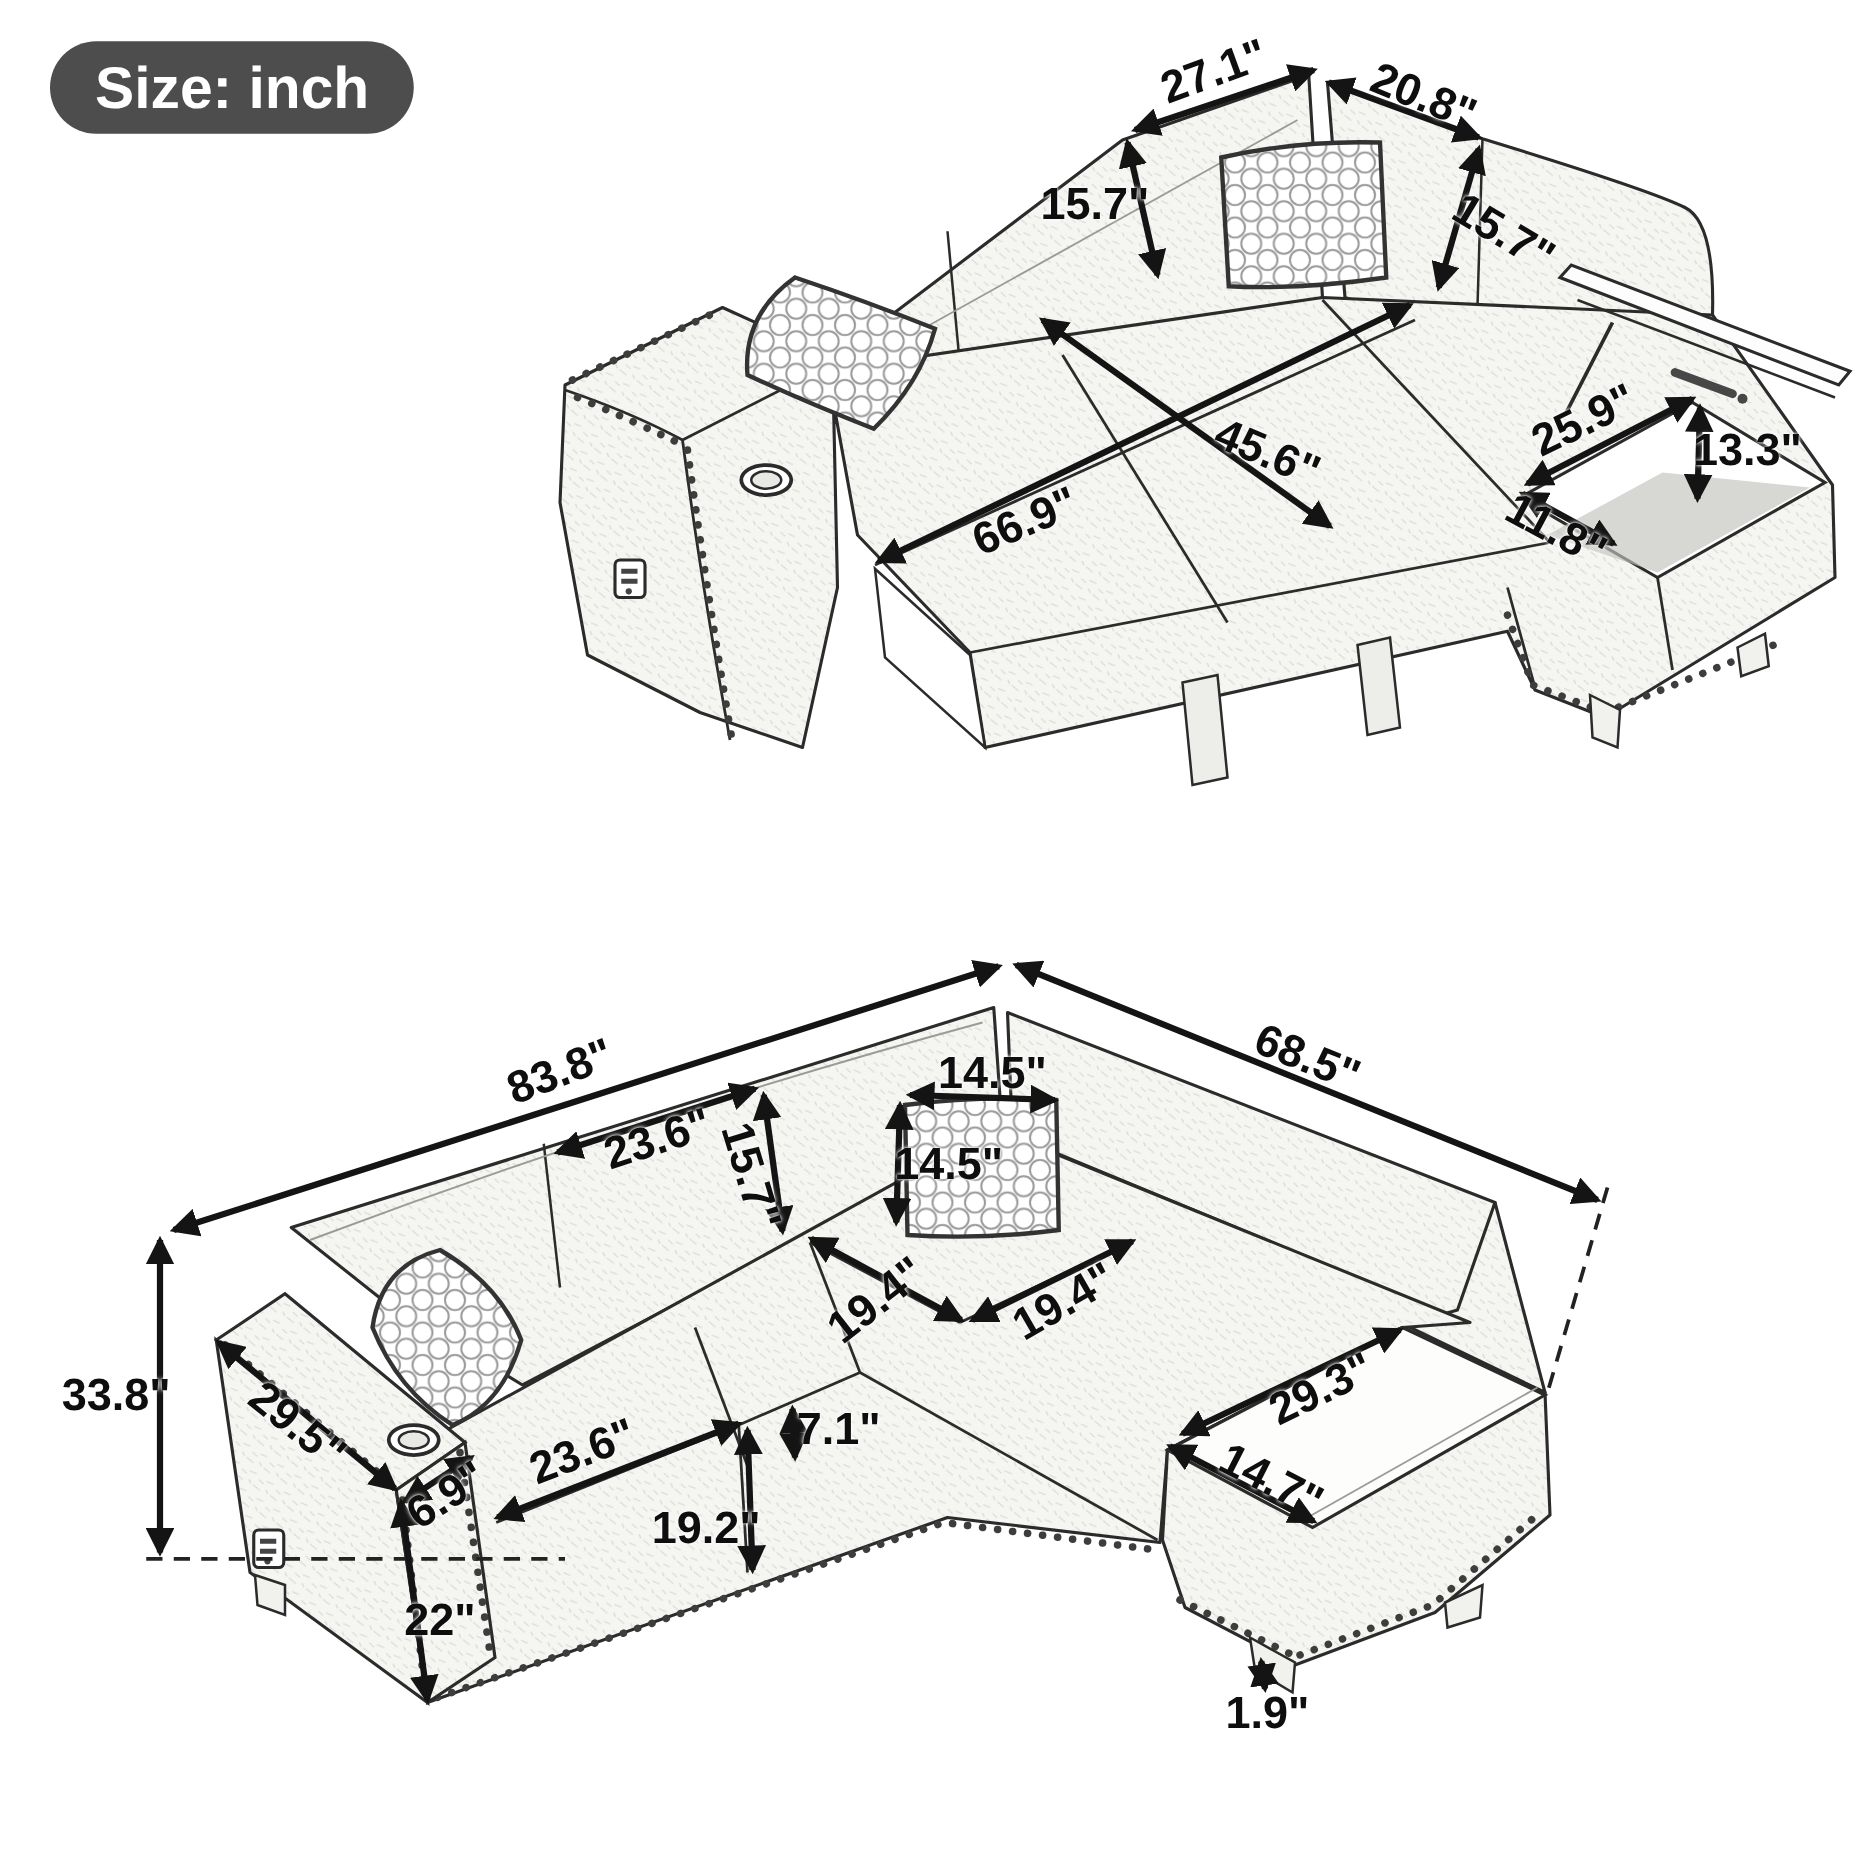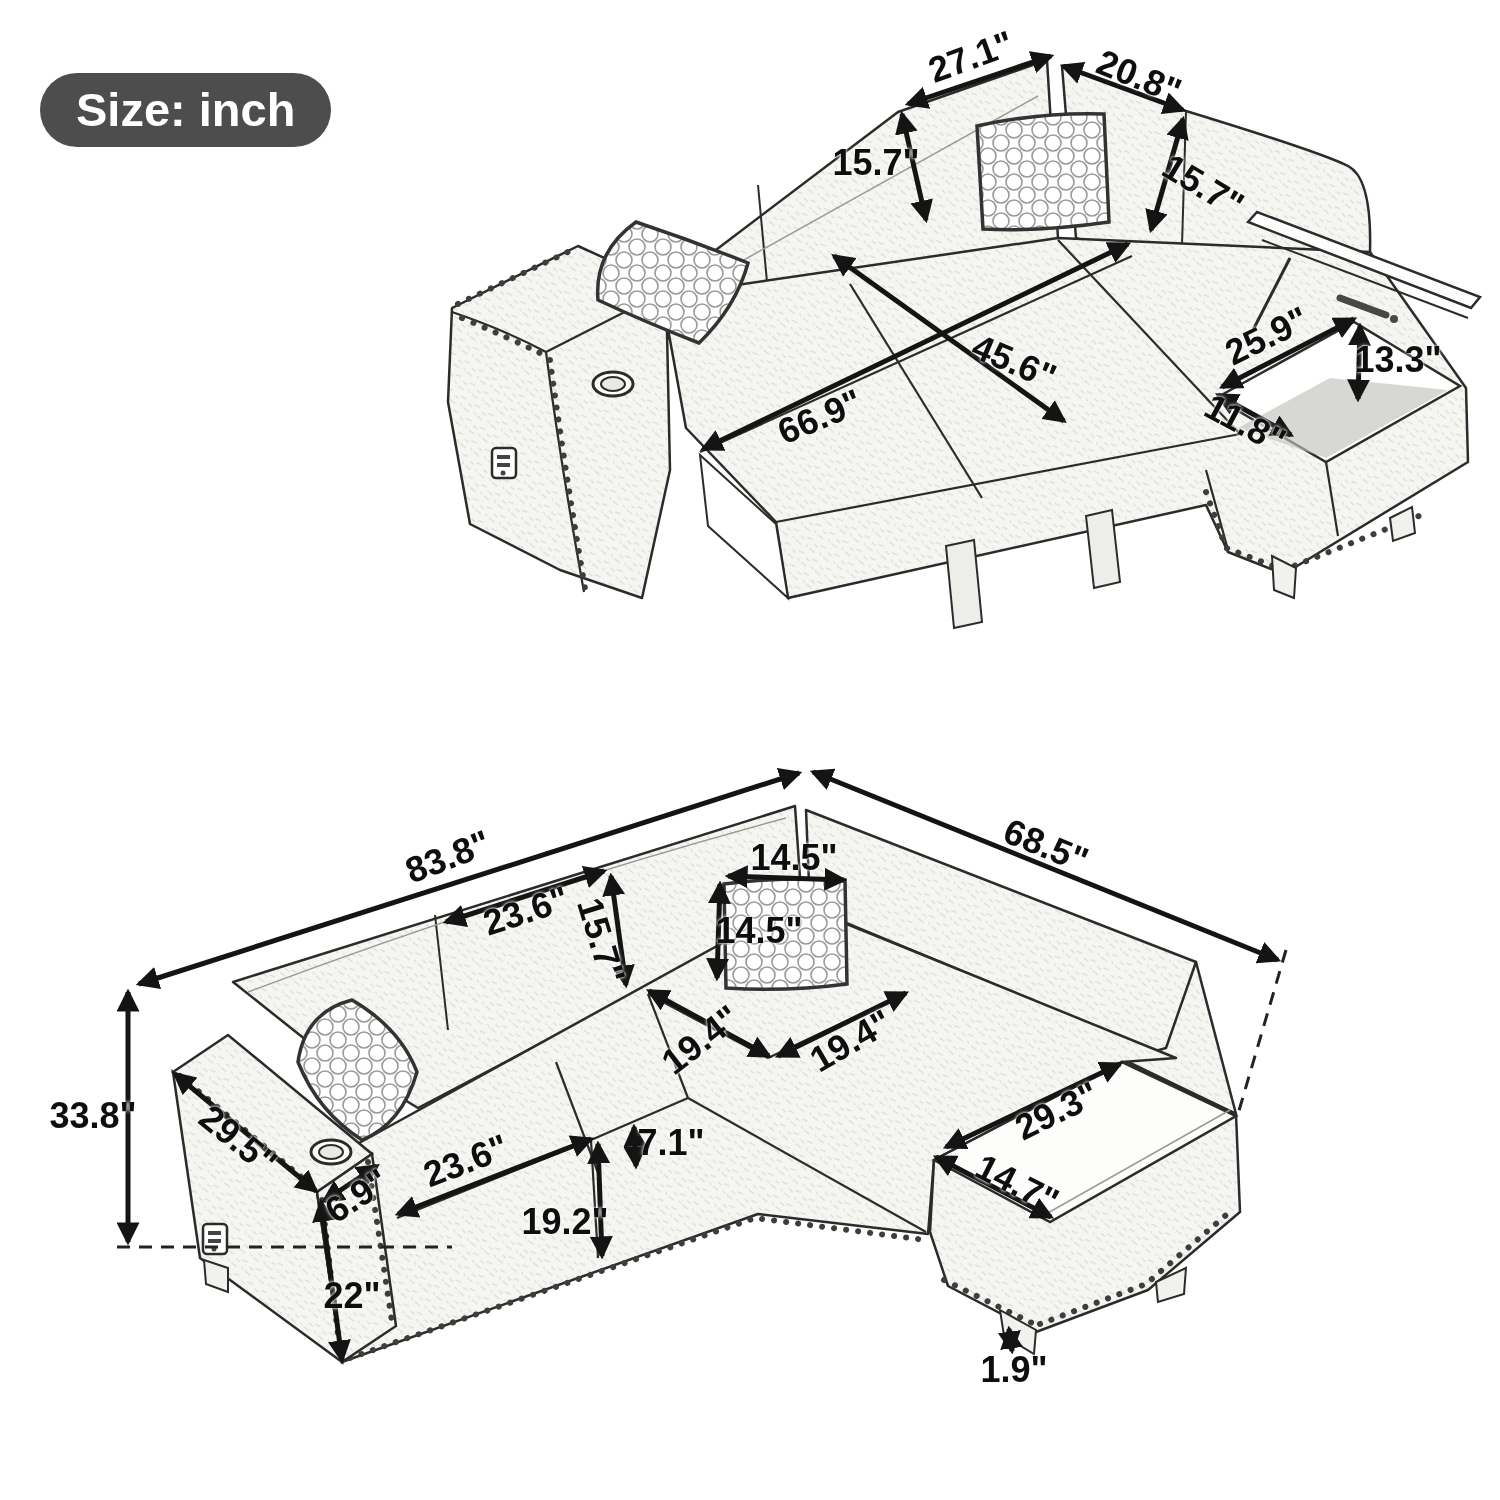--- a/index.html
+++ b/index.html
@@ -1,19 +1,19 @@
 <!DOCTYPE html>
 <html><head>
 <meta charset="utf-8">
 <style>
   html,body{margin:0;padding:0;background:#ffffff;}
   .canvas{position:relative;width:1500px;height:1500px;background:#fff;overflow:hidden;
           font-family:"Liberation Sans", sans-serif;}
   .badge{position:absolute;left:40px;top:33px;background:#4d4d4d;color:#fff;
-         border-radius:42px;padding:6px 36px;font-size:47px;font-weight:700;line-height:62px;margin-top:40px;}
+         border-radius:42px;padding:6px 36px;font-size:47px;font-weight:700;line-height:62px;}
   svg{position:absolute;}
   .dim{position:absolute;transform:translate(-50%,-50%) rotate(var(--r,0deg));
        font-size:36px;font-weight:700;color:#0e0e0e;white-space:nowrap;
        text-shadow:0 0 4px rgba(255,255,255,.95),0 0 2px #fff;}
 </style>
 </head>
 <body>
 
 <div class="canvas">
 

